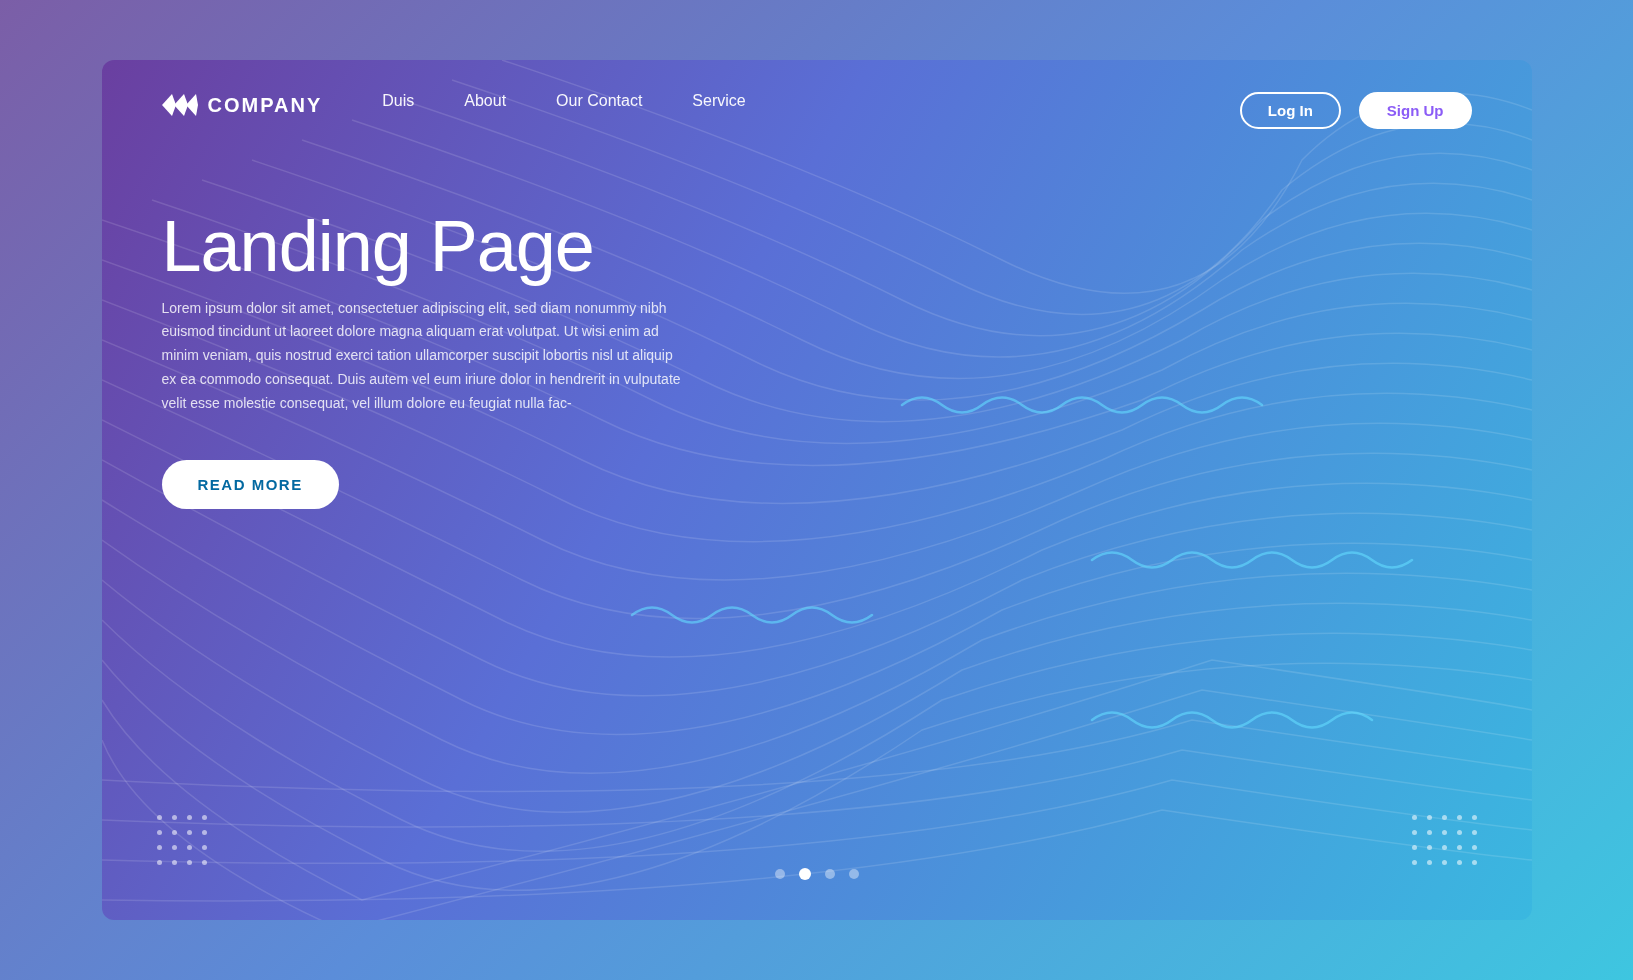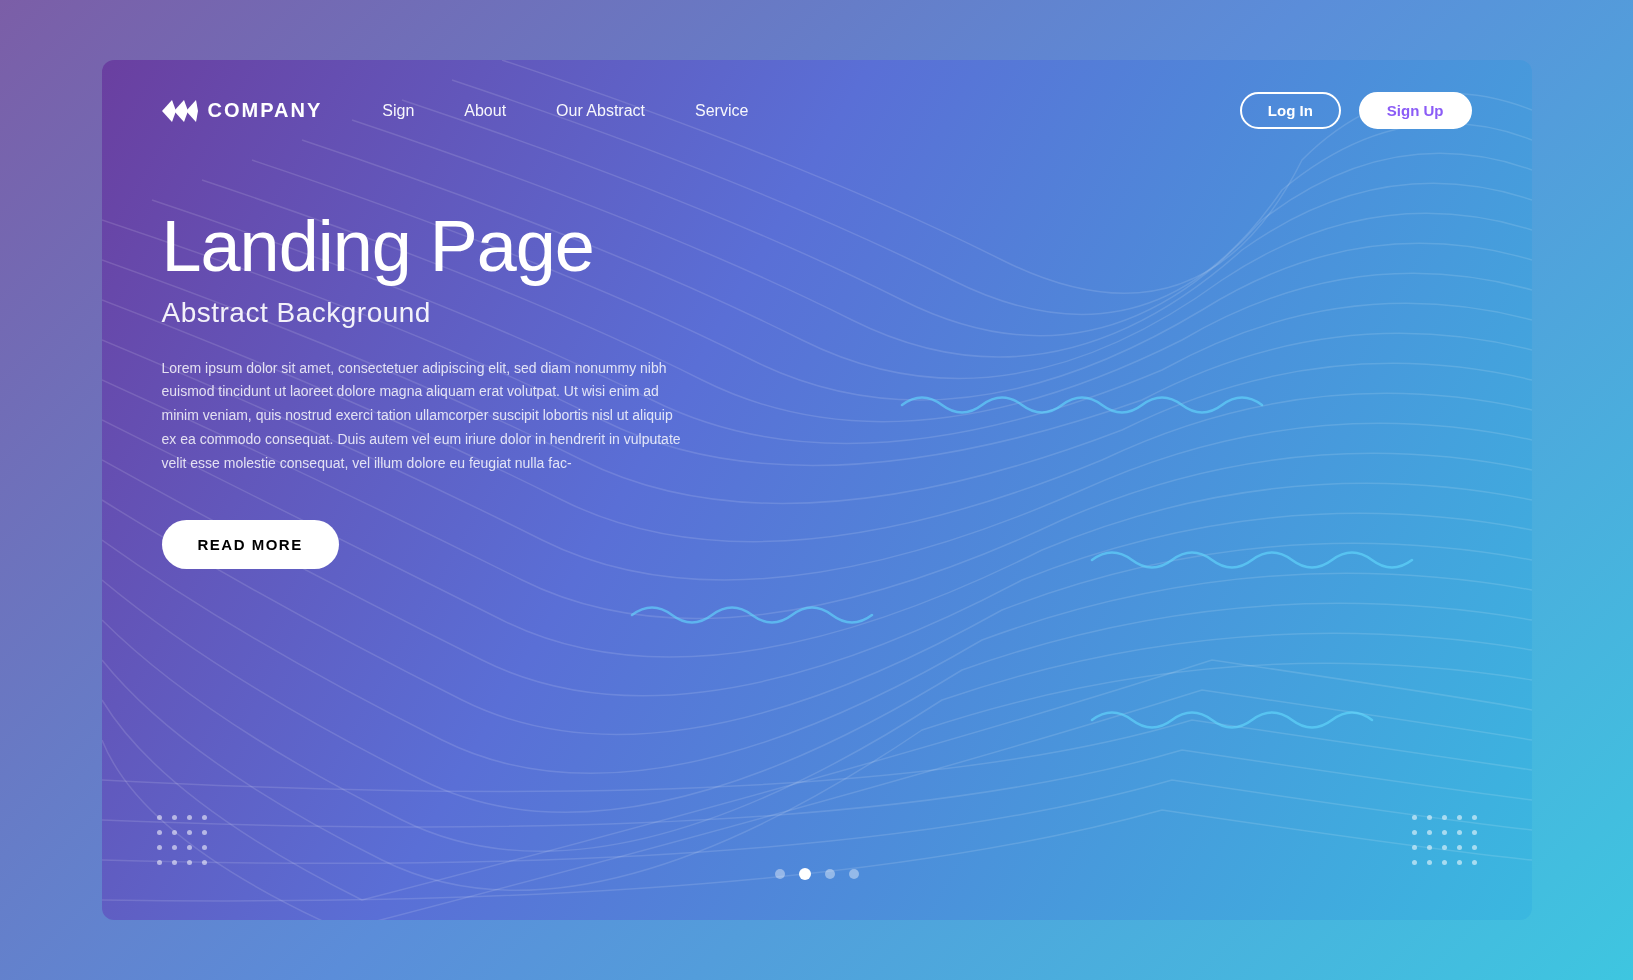--- a/index.html
+++ b/index.html
@@ -20,21 +20,21 @@
       border-radius: 12px;
       position: relative;
       overflow: hidden;
     }
 
     
     .navbar {
       position: relative;
       z-index: 10;
       display: flex;
-      align-items: center;
+      align-items: flex-start;
       padding: 32px 60px 20px 60px;
       gap: 0;
     }
     .logo-area {
       display: flex;
       align-items: center;
       gap: 10px;
       margin-right: 60px;
     }
     .logo-icon {
@@ -116,21 +116,21 @@
     }
     .hero-body {
       color: rgba(255,255,255,0.82);
       font-size: 14px;
       line-height: 1.7;
       max-width: 520px;
       margin-bottom: 44px;
     }
     .btn-read-more {
       background: white;
-      color: #000000;
+      color: #0369a1;
       border: none;
       padding: 16px 36px;
       border-radius: 30px;
       font-size: 15px;
       font-weight: 800;
       letter-spacing: 1.5px;
       cursor: pointer;
       text-transform: uppercase;
     }
 
@@ -247,34 +247,33 @@
       <span class="logo-icon">
         <svg width="36" height="26" viewBox="0 0 36 26" fill="none" xmlns="http://www.w3.org/2000/svg">
           <polygon points="0,13 10,2 14,13 10,24" fill="white"></polygon>
           <polygon points="12,13 22,2 26,13 22,24" fill="white"></polygon>
           <polygon points="24,13 34,2 36,13 34,24" fill="white"></polygon>
         </svg>
       </span>
       <span class="logo-text">COMPANY</span>
     </div>
     <div class="nav-links">
-      <a class="nav-link">Sign</a>
+      <a class="nav-link">Duis</a>
       <a class="nav-link">About</a>
-      <a class="nav-link">Our Abstract</a>
+      <a class="nav-link">Our Contact</a>
       <a class="nav-link">Service</a>
     </div>
     <div class="nav-actions">
       <button class="btn-login">Log In</button>
       <button class="btn-signup">Sign Up</button>
     </div>
   </nav>
 
   <div class="hero">
     <h1 class="hero-title">Landing Page</h1>
-    <h2 class="hero-subtitle">Abstract Background</h2>
     <p class="hero-body">Lorem ipsum dolor sit amet, consectetuer adipiscing elit, sed diam nonummy nibh euismod tincidunt ut laoreet dolore magna aliquam erat volutpat. Ut wisi enim ad minim veniam, quis nostrud exerci tation ullamcorper suscipit lobortis nisl ut aliquip ex ea commodo consequat. Duis autem vel eum iriure dolor in hendrerit in vulputate velit esse molestie consequat, vel illum dolore eu feugiat nulla fac-</p>
     <button class="btn-read-more">READ MORE</button>
   </div>
 
   <div class="dot-grid">
     <div class="dot"></div>
     <div class="dot"></div>
     <div class="dot"></div>
     <div class="dot"></div>
     <div class="dot"></div>

